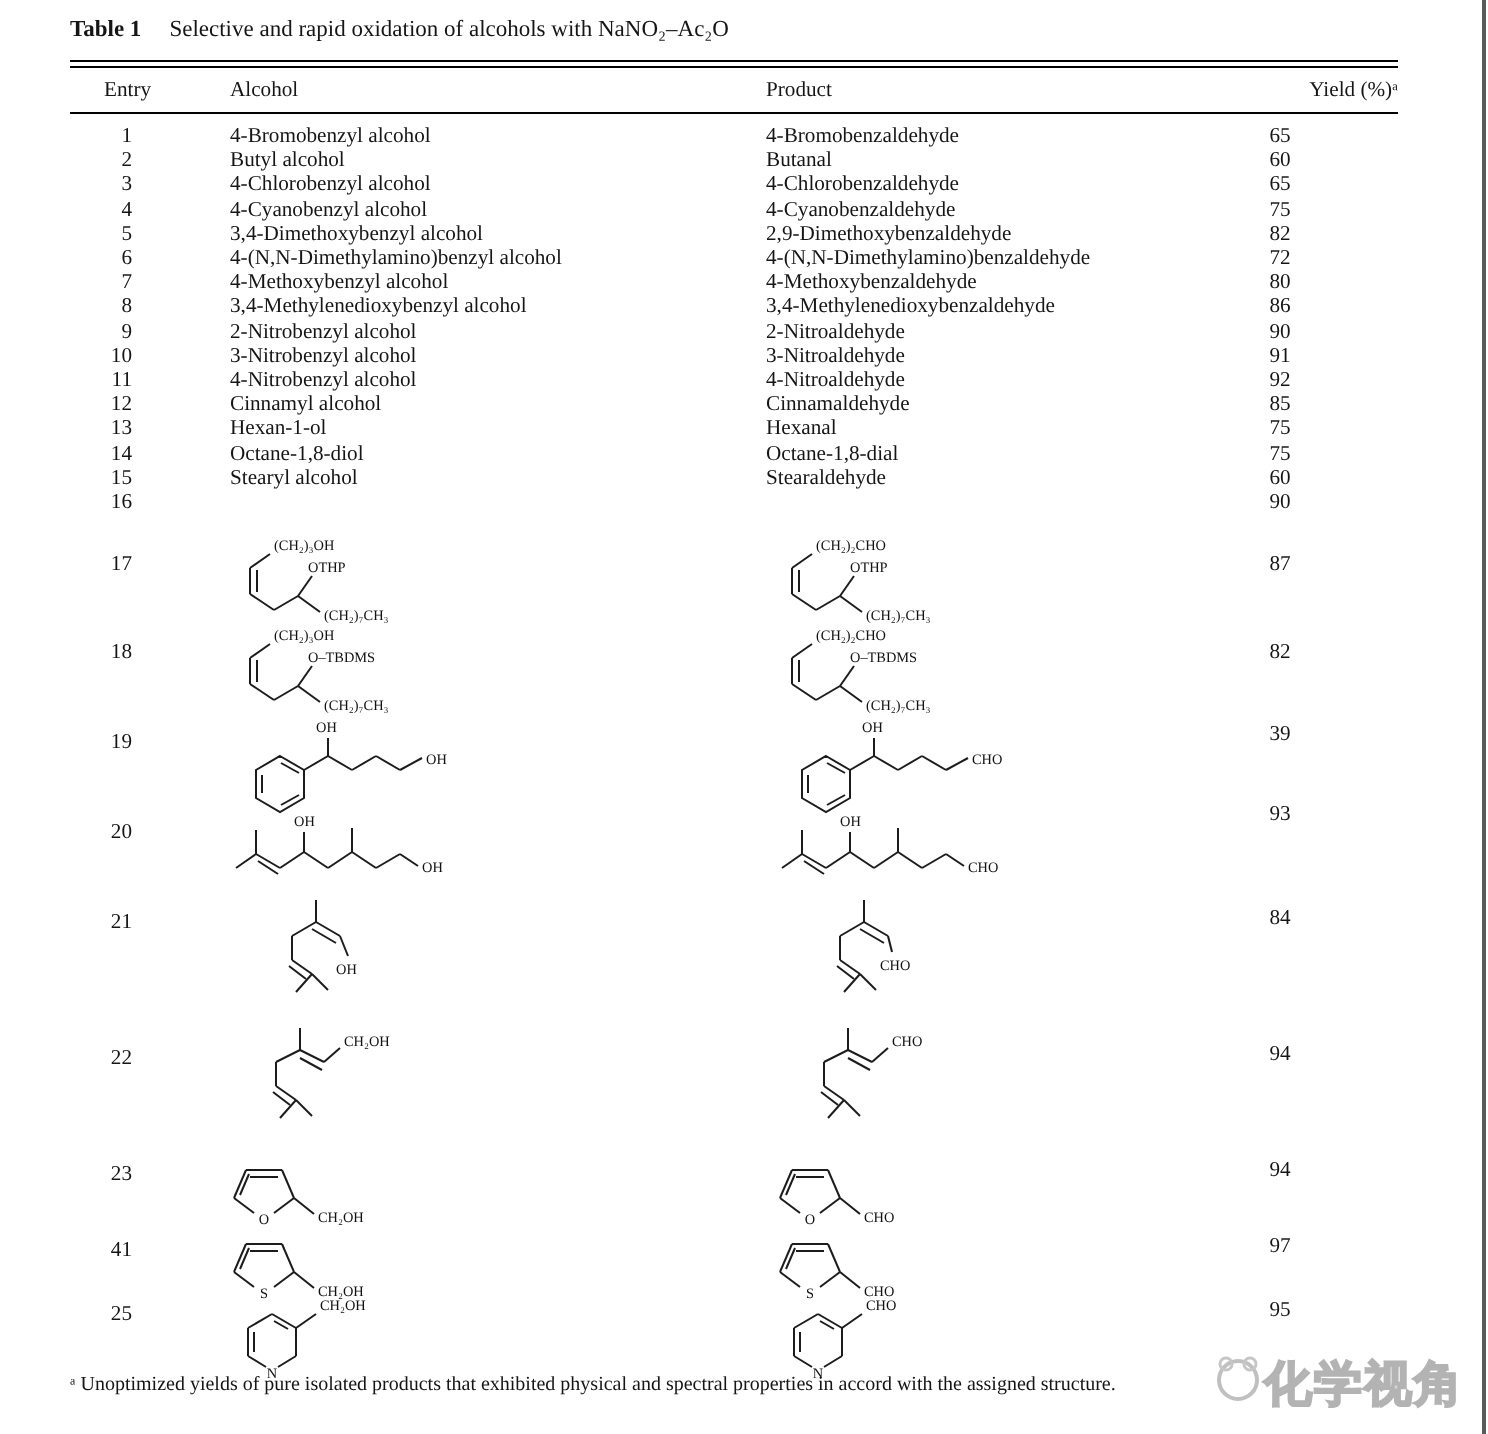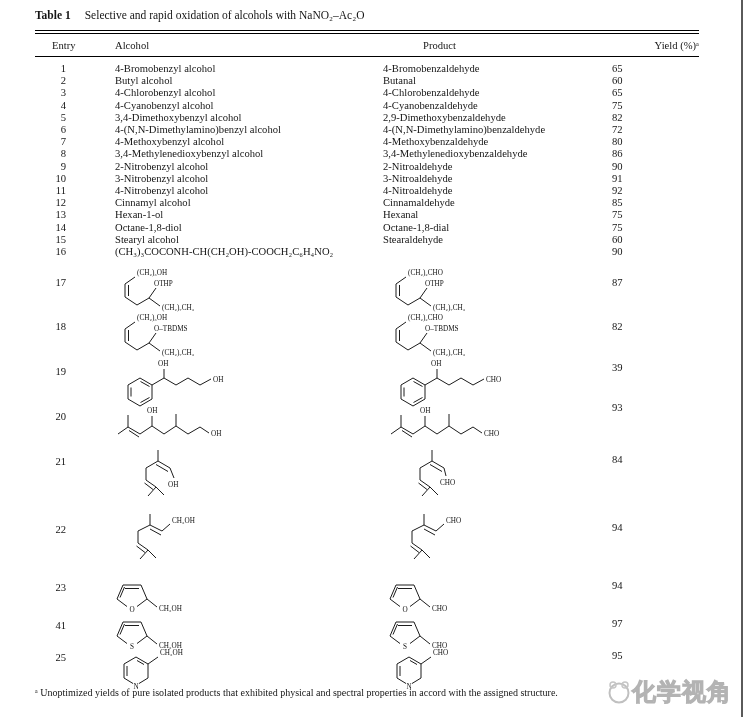--- a/index.html
+++ b/index.html
@@ -10,49 +10,49 @@
   }
   .rule{position:absolute;left:35px;width:664px;background:#000;height:1px;}
   .title{position:absolute;left:35px;top:9px;font-size:11.5px;white-space:nowrap;}
   .title .lbl{font-weight:bold;margin-right:14px;margin-top:16px;}
   .thead span, .trow span, .srow .num{position:absolute;font-size:10.6px;white-space:nowrap;}
   .trow{position:absolute;left:0;width:744px;height:12px;}
   .srow{position:absolute;left:0;width:744px;height:0;}
   .c-entry{left:30px;width:36px;text-align:right;}
   .c-alc{left:115px;text-align:center;}
   .c-prod{left:383px;}
-  .c-yield{left:612px;width:56px;text-align:left;}
+  .c-yield{left:612px;width:56px;text-align:center;}
   .h-entry{left:52px;}
   .h-alc{left:115px;}
   .h-prod{left:383px;}
   .h-yield{left:600px;width:99px;text-align:right;}
   .struct{position:absolute;}
   .struct line, .struct polygon, .struct path{stroke:#1c1c1c;stroke-width:1;fill:none;}
   .struct text{font-size:7.2px;fill:#111;font-family:"Liberation Serif","DejaVu Serif",serif;}
   .footnote{position:absolute;left:35px;top:687px;font-size:10px;white-space:nowrap;}
   .right-line{position:absolute;left:741px;top:0;width:2px;height:717px;background:#5a5a5a;}
-  .wm{position:absolute;left:606px;top:676px;display:flex;align-items:center;gap:0;}
+  .wm{position:absolute;left:606px;top:676px;display:flex;gap:0;}
   .wm-text{
     font-size:24px;font-weight:bold;letter-spacing:1px;color:#d7d7d7;
     -webkit-text-stroke:1px #b3b3b3;font-family:"DejaVu Sans",sans-serif;
   }
 </style>
 </head>
 <body>
 
 <div class="title">
   <span class="lbl">Table 1</span><span>Selective and rapid oxidation of alcohols with NaNO₂–Ac₂O</span>
 </div>
 
 <div class="rule" style="top:30px;"></div>
 <div class="rule" style="top:33px;"></div>
 <div class="thead">
   <span class="h-entry" style="top:40px;">Entry</span>
   <span class="h-alc" style="top:40px;">Alcohol</span>
-  <span class="h-prod" style="top:40px;margin-left:40px;">Product</span>
+  <span class="h-prod" style="top:40px;">Product</span>
   <span class="h-yield" style="top:40px;">Yield (%)ᵃ</span>
 </div>
 <div class="rule" style="top:56px;"></div>
 
 <div class="trow" style="top:63px">
     <span class="c-entry">1</span>
     <span class="c-alc">4-Bromobenzyl alcohol</span>
     <span class="c-prod">4-Bromobenzaldehyde</span>
     <span class="c-yield">65</span>
   </div>
@@ -135,21 +135,20 @@
     <span class="c-yield">75</span>
   </div>
 <div class="trow" style="top:234px">
     <span class="c-entry">15</span>
     <span class="c-alc">Stearyl alcohol</span>
     <span class="c-prod">Stearaldehyde</span>
     <span class="c-yield">60</span>
   </div>
 <div class="trow" style="top:246px">
     <span class="c-entry">16</span>
-    <span class="c-alc">(CH₃)₃COCONH-CH(CH₂OH)-COOCH₂C₆H₄NO₂</span>
     <span class="c-yield">90</span>
   </div>
 
 <div class="srow" style="top:266px">
   <span class="num c-entry" style="top:11px">17</span>
   <svg class="struct" style="left:112px;top:0" width="175" height="46" viewBox="0 0 175 46">
     <text x="25" y="9">(CH₂)₃OH</text>
     <line x1="23" y1="11" x2="13" y2="18"></line>
       <line x1="13" y1="18" x2="13" y2="31"></line>
       <line x1="16.5" y1="19" x2="16.5" y2="30"></line>

